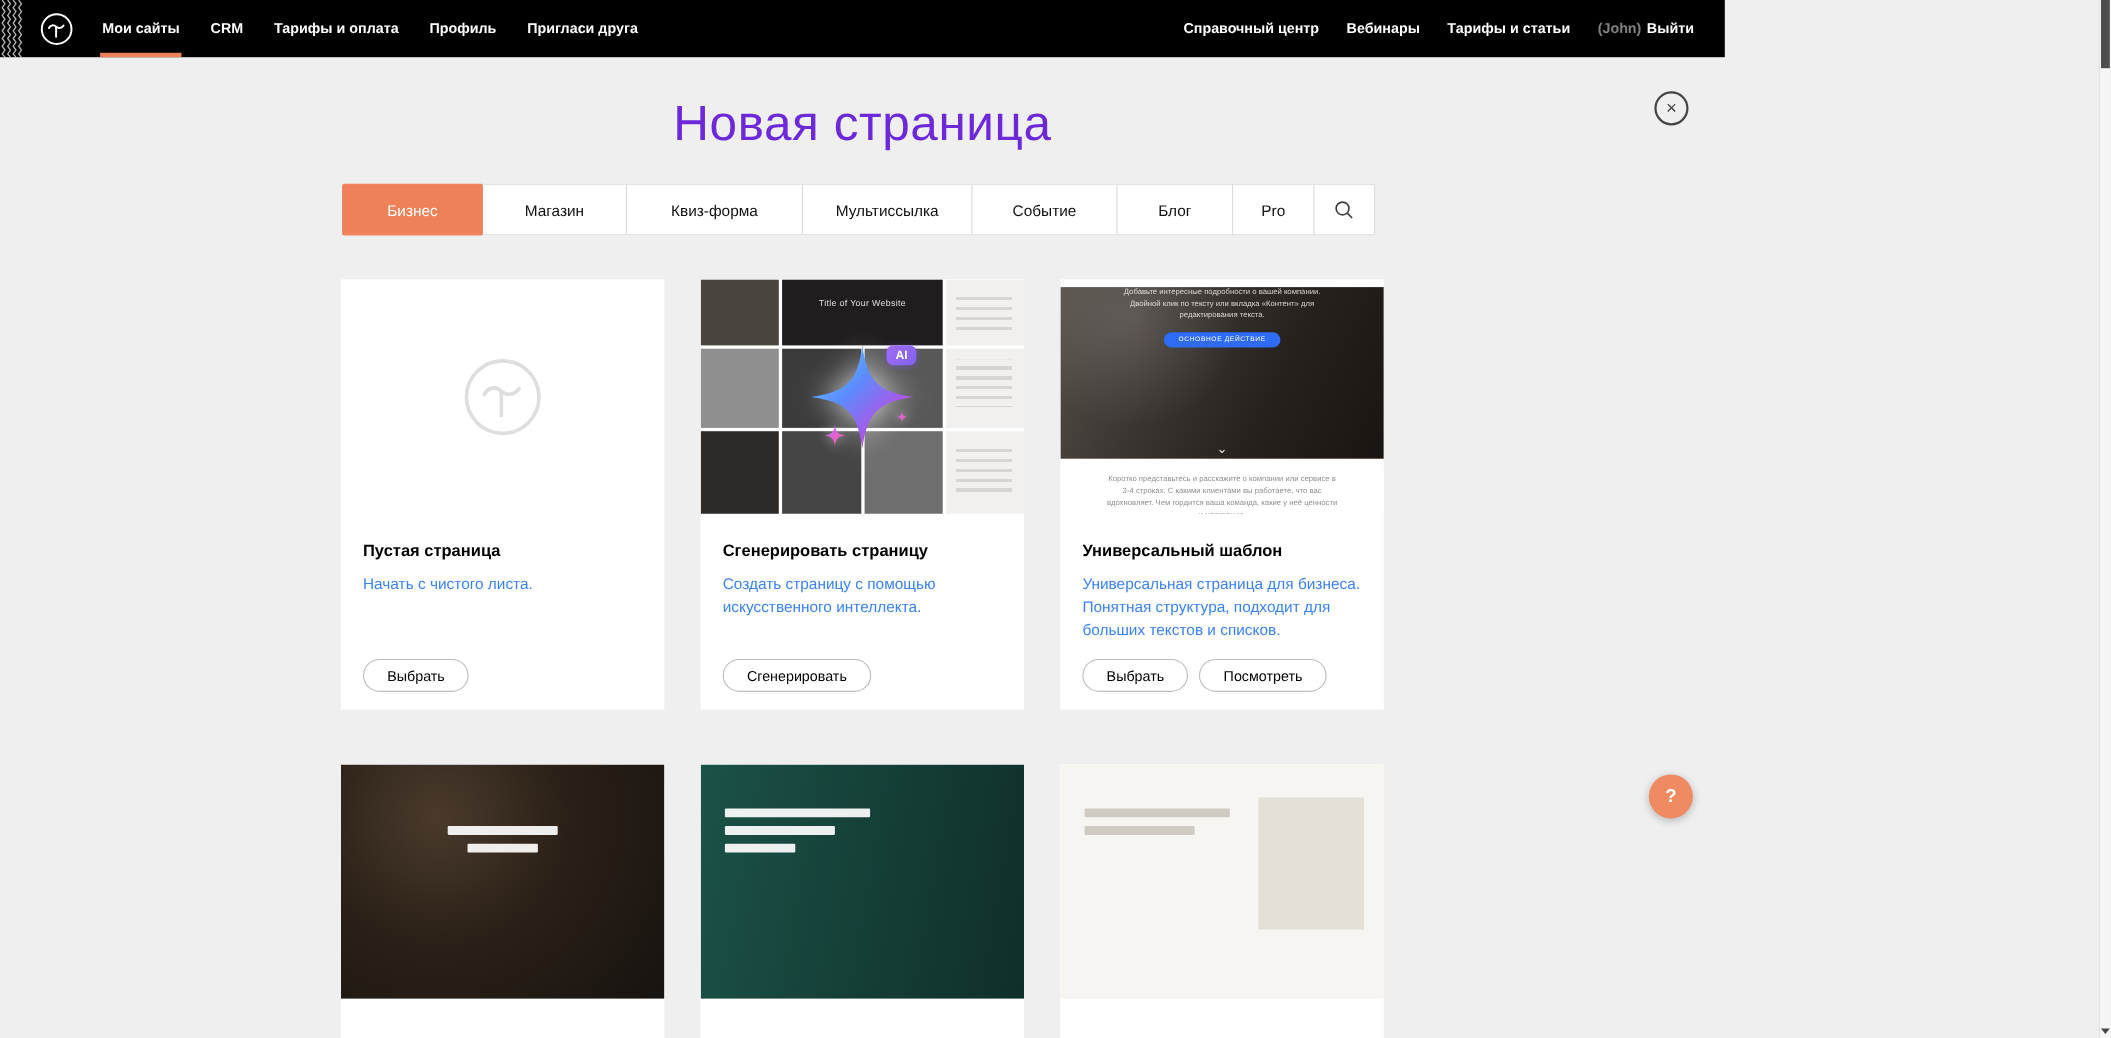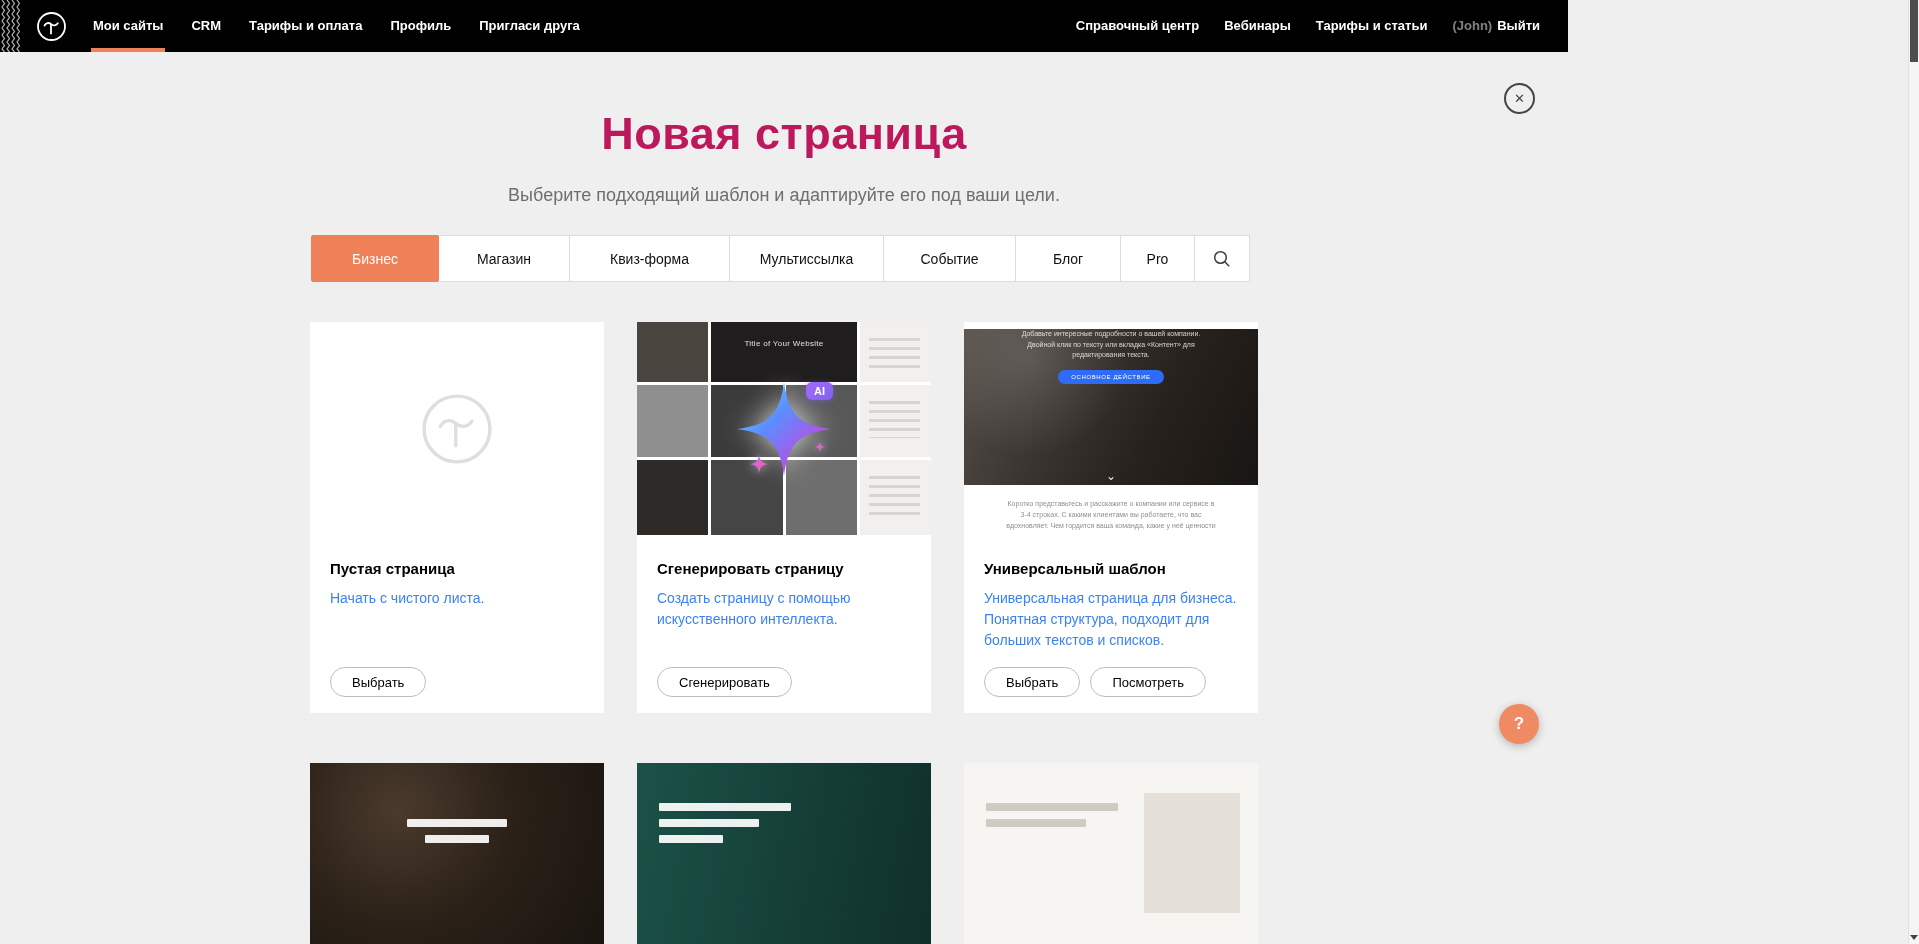--- a/index.html
+++ b/index.html
@@ -19,21 +19,21 @@
     font-weight:700;cursor:pointer;white-space:nowrap}
   .nav-item.active::after{content:"";position:absolute;left:-2px;right:-2px;bottom:0;height:4px;background:#ef8159}
   .user-chunk{display:flex;gap:5px;height:52px;line-height:52px;white-space:nowrap}
   .user-name{color:rgba(255,255,255,.5);font-size:13px;font-weight:700}
   .logout{color:#fff;font-size:13px;font-weight:700;cursor:pointer}
 
   
   .close-btn{position:absolute;left:1504px;top:83px;width:31px;height:31px;border-radius:50%;
     border:2px solid #454545;background:transparent;color:#454545;font-size:13px;line-height:27px;
     text-align:center;cursor:pointer;padding:0;font-family:inherit}
-  .page-title{margin-top:56px;text-align:center;font-size:45px;font-weight:700;color:#be185d;letter-spacing:.5px}
+  .page-title{margin-top:34px;text-align:center;font-size:45px;font-weight:400;color:#6d28d9;letter-spacing:.5px}
   .page-subtitle{margin-top:25px;text-align:center;font-size:18px;color:#6e6e6e}
 
   
   .tabs{width:946px;margin:29px auto 0;display:flex}
   .tab{display:flex;align-items:center;justify-content:center;height:47px;background:#fff;
     border:1px solid #dcdcdc;margin-left:-1px;font-size:14px;color:#111;cursor:pointer;white-space:nowrap}
   .tab:first-child{margin-left:0}
   .tab.active{background:#ef8159;border-color:#ef8159;color:#fff;position:relative;z-index:1;border-radius:2px}
   .tabs .tab:nth-child(1){width:128px}.tabs .tab:nth-child(2){width:132px}
   .tabs .tab:nth-child(3){width:161px}.tabs .tab:nth-child(4){width:155px}
@@ -155,21 +155,20 @@
         </div>
       </nav>
     </header>
 
     <button class="close-btn">
       <span>✕</span>
     </button>
 
     <main>
       <h1 class="page-title">Новая страница</h1>
-      <p class="page-subtitle">Выберите подходящий шаблон и адаптируйте его под ваши цели.</p>
 
       <div class="tabs">
         <div class="tab active">Бизнес</div>
         <div class="tab">Магазин</div>
         <div class="tab">Квиз-форма</div>
         <div class="tab">Мультиссылка</div>
         <div class="tab">Событие</div>
         <div class="tab">Блог</div>
         <div class="tab">Pro</div>
         <div class="tab">

